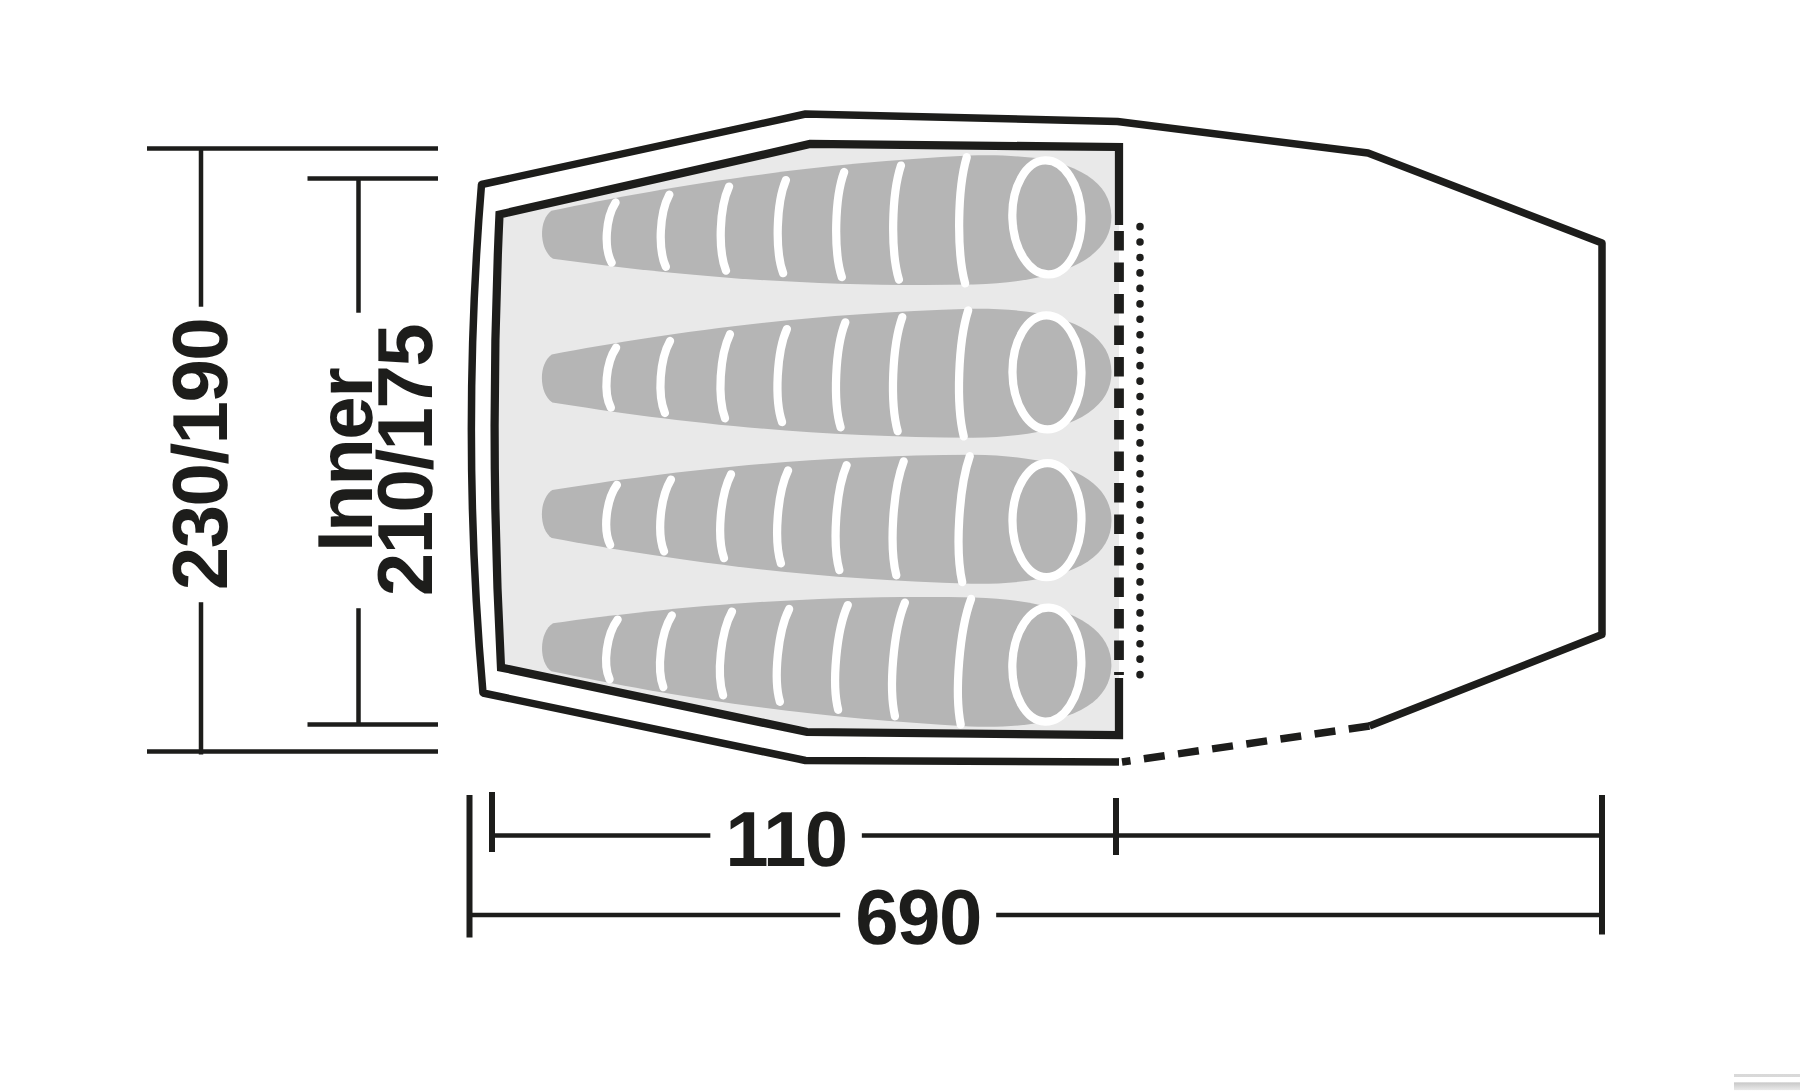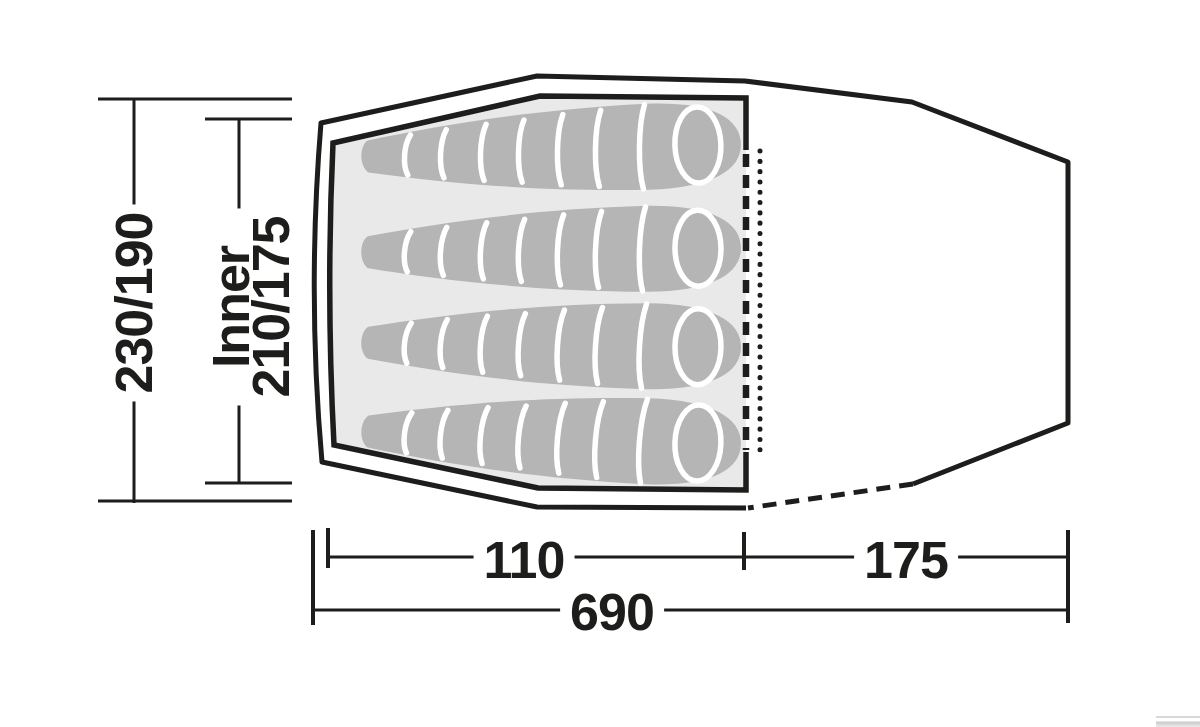--- a/index.html
+++ b/index.html
@@ -79,18 +79,17 @@
 
   <div class="dim-label rot" style="left:134px;top:303px">230/190</div>
 
   <div class="dim-label rot" style="left:251px;top:307px">
     <span>Inner</span>
     <span>210/175</span>
   </div>
 
   <div class="dim-label" style="left:524px;top:560px">110</div>
 
-  <div class="dim-label" style="left:906px;top:560px">175</div>
 
   <div class="dim-label" style="left:612px;top:612px">690</div>
 
   <div class="corner-artifact"></div>
 </div>
 
 </body></html>

